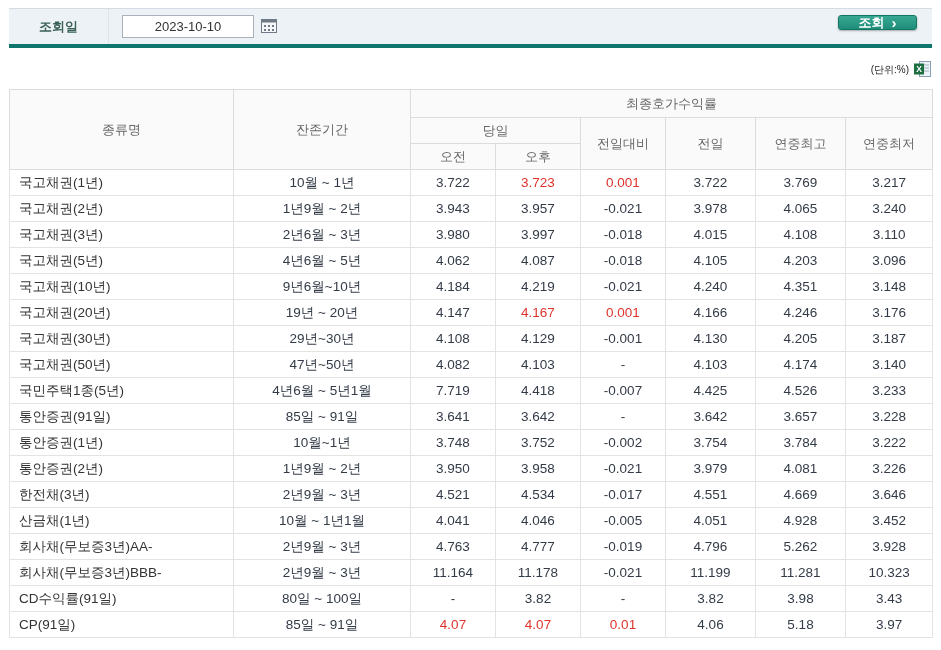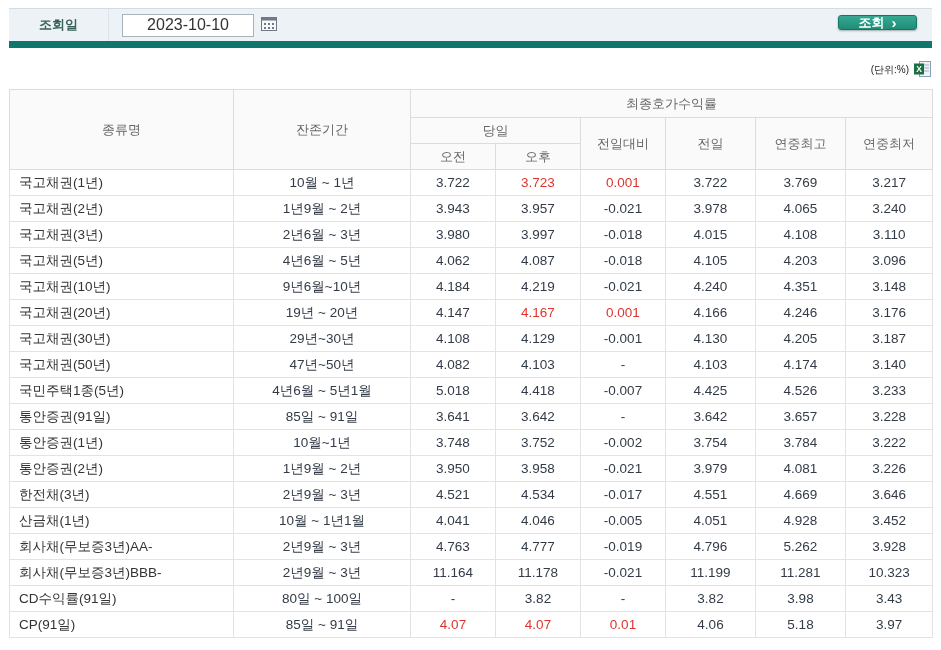--- a/index.html
+++ b/index.html
@@ -10,38 +10,38 @@
   }
   .page { width: 941px; height: 650px; background: #fff; overflow: hidden; }
 
   
   .toolbar {
     position: relative;
     margin: 8px 9px 0 9px;
     height: 40px;
     background: #edf2f7;
     border-top: 1px solid #d5dbe2;
-    border-bottom: 7px solid #0f766e;
+    border-bottom: 4px solid #0f766e;
     display: flex;
     align-items: center;
   }
   .toolbar-label {
     color: #3a6156;
     font-size: 13px;
     font-weight: bold;
     padding: 0 30px;
     white-space: nowrap;
   }
   .toolbar-sep { width: 1px; align-self: stretch; background: #dde3ea; }
   .date-input {
     width: 132px; height: 23px;
     border: 1px solid #a9b1bb;
     background: #fff;
     text-align: center;
-    font-size: 16px; color: #333;
+    font-size: 13px; color: #333;
     margin-left: 13px;
     font-family: inherit;
   }
   .calendar-btn {
     background: none; border: none; padding: 0;
     margin-left: 7px; cursor: pointer;
     display: flex; align-items: center;
   }
   .search-btn {
     position: absolute; right: 15px; top: 6px;
@@ -248,21 +248,21 @@
           <td>4.082</td>
           <td>4.103</td>
           <td>-</td>
           <td>4.103</td>
           <td>4.174</td>
           <td>3.140</td>
         </tr>
         <tr>
           <td class="left">국민주택1종(5년)</td>
           <td>4년6월 ~ 5년1월</td>
-          <td>5.018</td>
+          <td>7.719</td>
           <td>4.418</td>
           <td>-0.007</td>
           <td>4.425</td>
           <td>4.526</td>
           <td>3.233</td>
         </tr>
         <tr>
           <td class="left">통안증권(91일)</td>
           <td>85일 ~ 91일</td>
           <td>3.641</td>

